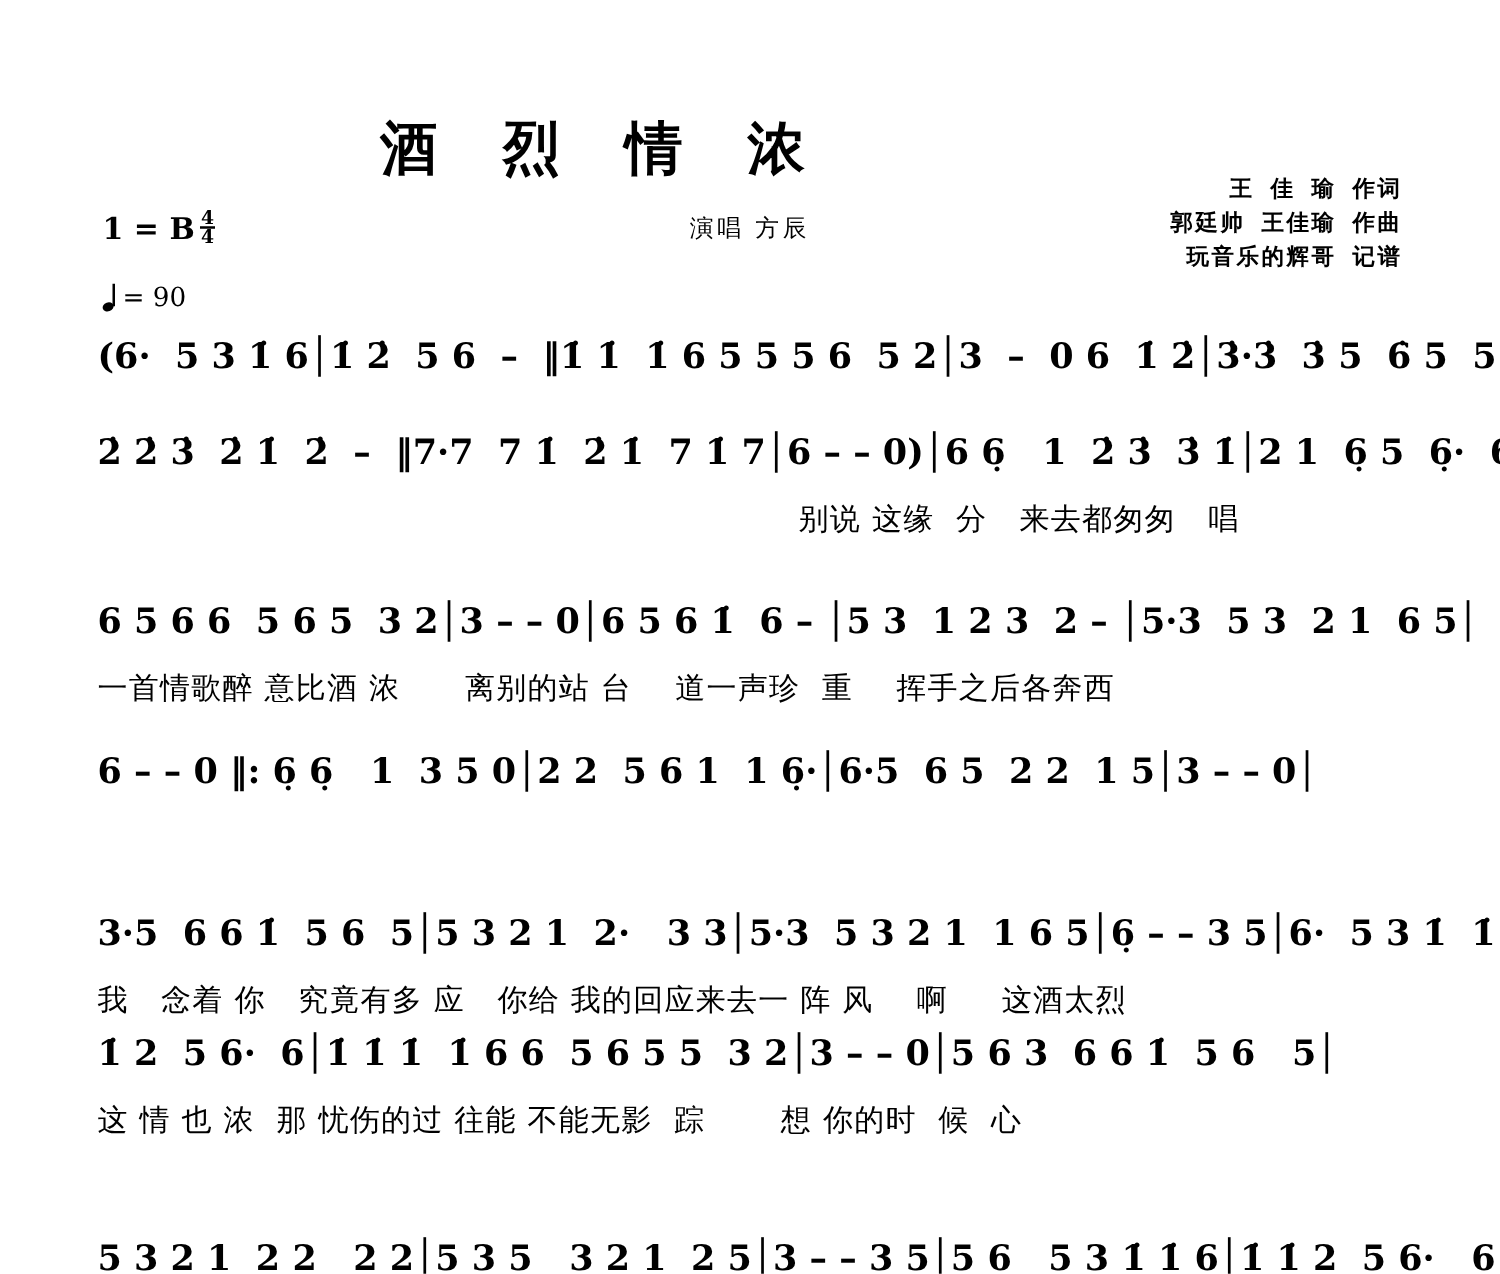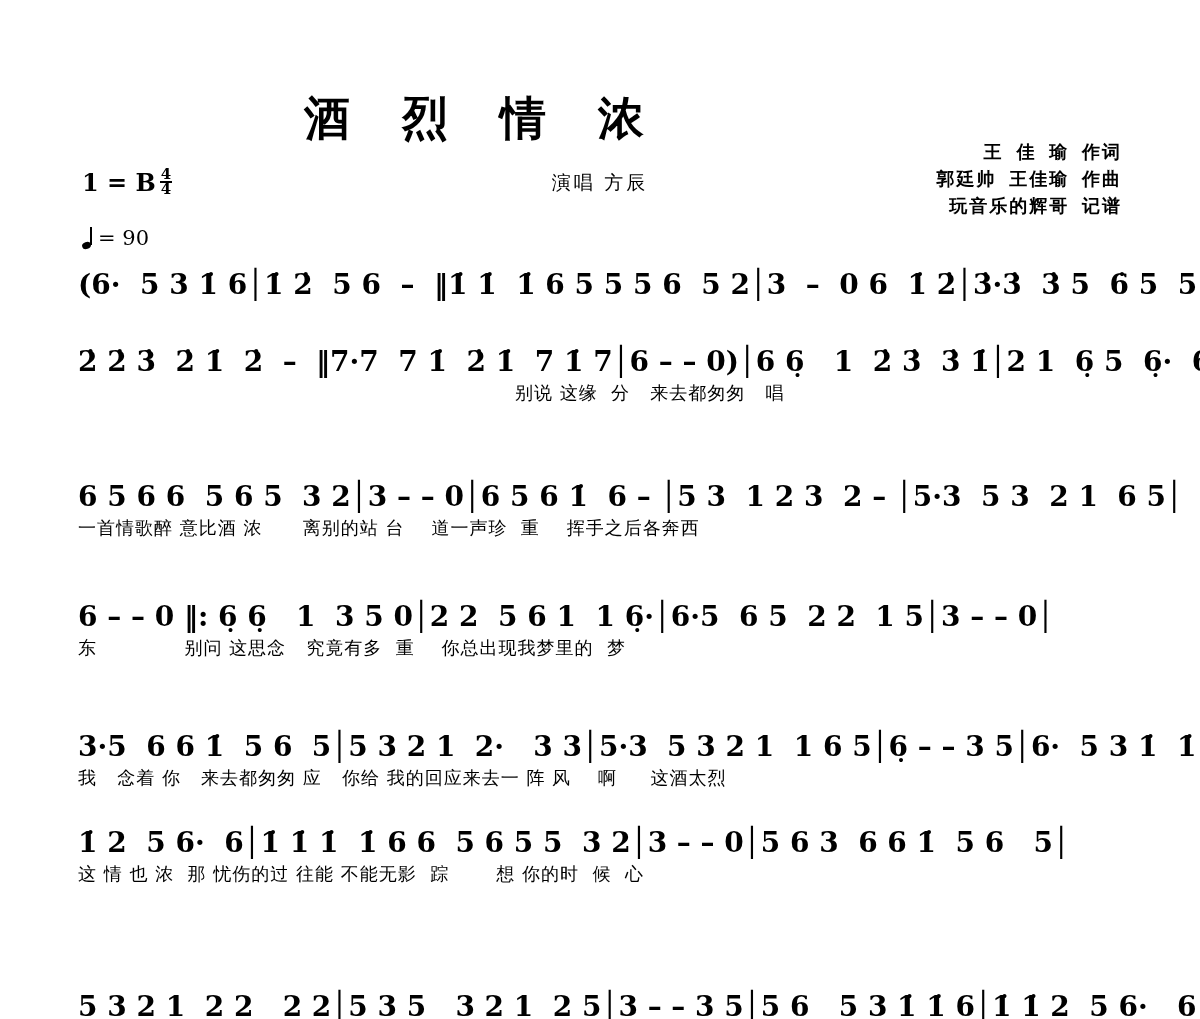--- a/index.html
+++ b/index.html
@@ -119,23 +119,23 @@
   .notes {
     font-family: "DejaVu Serif", serif;
     font-size: 28px;
     font-weight: bold;
     white-space: pre;
     letter-spacing: 0px;
     line-height: 34px;
   }
   .lyrics {
     font-family: "DejaVu Serif", serif;
-    font-size: 18px;
+    font-size: 24px;
     white-space: pre;
-    margin-top: 2px;
+    margin-top: 20px;
     letter-spacing: 1px;
   }
 </style>
 </head>
 <body>
 
 <div class="sheet">
 
   <div class="title">酒 烈 情 浓</div>
 
@@ -170,26 +170,25 @@
     <div class="lyrics">                                                                 别说 这缘  分   来去都匆匆   唱</div>
   </div>
 
   <div class="line" style="top:480px">
     <div class="notes">6 5 6 6  5 6 5  3 2│3 – – 0│6 5 6 1̇  6 – │5 3  1 2 3  2 – │5·3  5 3  2 1  6 5│</div>
     <div class="lyrics">一首情歌醉 意比酒 浓      离别的站 台    道一声珍  重    挥手之后各奔西</div>
   </div>
 
   <div class="line" style="top:600px">
     <div class="notes">6 – – 0 ‖: 6̣ 6̣   1  3 5 0│2 2  5 6 1  1 6̣·│6·5  6 5  2 2  1 5│3 – – 0│</div>
-    <div class="lyrics">东             别问 这思念   究竟有多  重    你总出现我梦里的  梦</div>
   </div>
 
   <div class="line" style="top:730px">
     <div class="notes">3·5  6 6 1̇  5 6  5│5 3 2 1  2·   3 3│5·3  5 3 2 1  1 6 5│6̣ – – 3 5│6·  5 3 1̇  1̇ 6│</div>
-    <div class="lyrics">我   念着 你   来去都匆匆 应   你给 我的回应来去一 阵 风    啊     这酒太烈</div>
+    <div class="lyrics">我   念着 你   究竟有多 应   你给 我的回应来去一 阵 风    啊     这酒太烈</div>
   </div>
 
   <div class="line" style="top:826px">
     <div class="notes">1̇ 2  5 6·  6│1̇ 1̇ 1̇  1̇ 6 6  5 6 5 5  3 2│3 – – 0│5 6 3  6 6 1̇  5 6   5│</div>
     <div class="lyrics">这 情 也 浓  那 忧伤的过 往能 不能无影  踪       想 你的时  候  心</div>
   </div>
 
   <div class="line" style="top:990px">
     <div class="notes">5 3 2 1  2 2   2 2│5 3 5   3 2 1  2 5│3 – – 3 5│5 6   5 3 1̇ 1̇ 6│1̇ 1̇ 2  5 6·   6│</div>
   </div>

